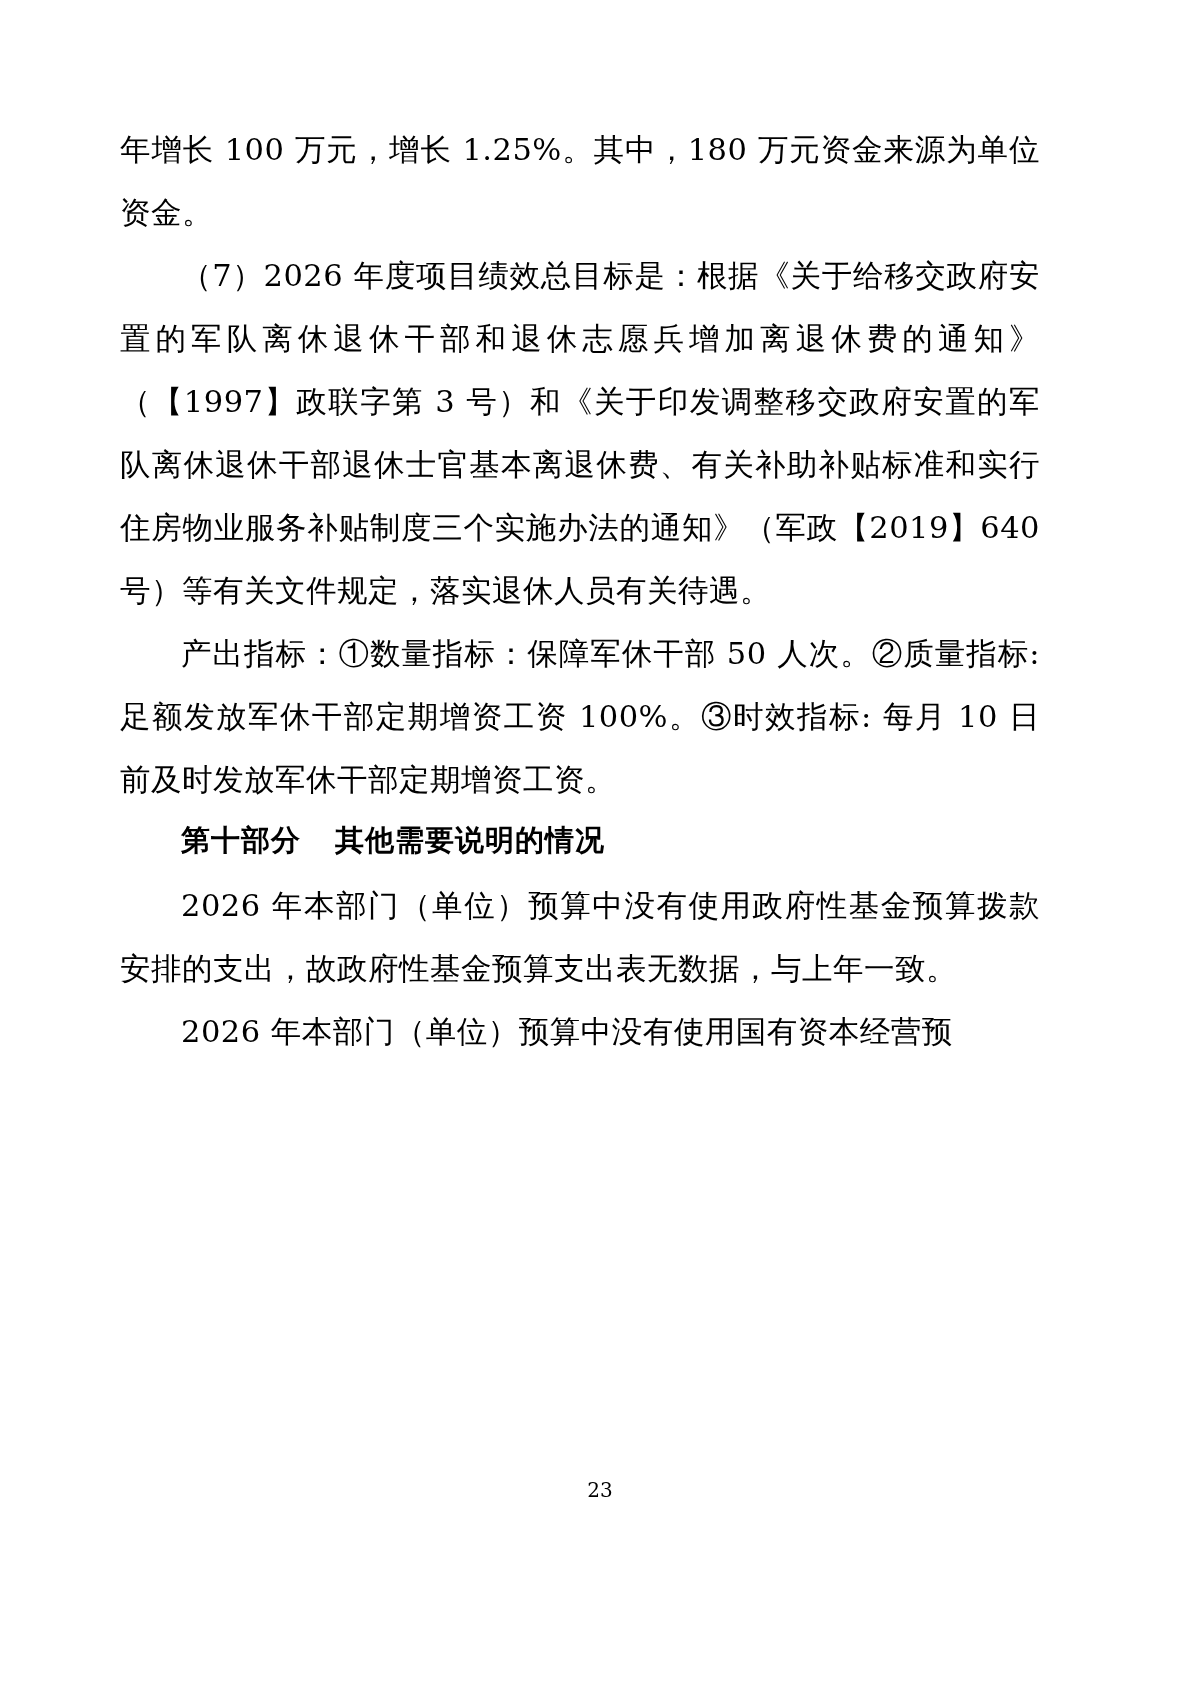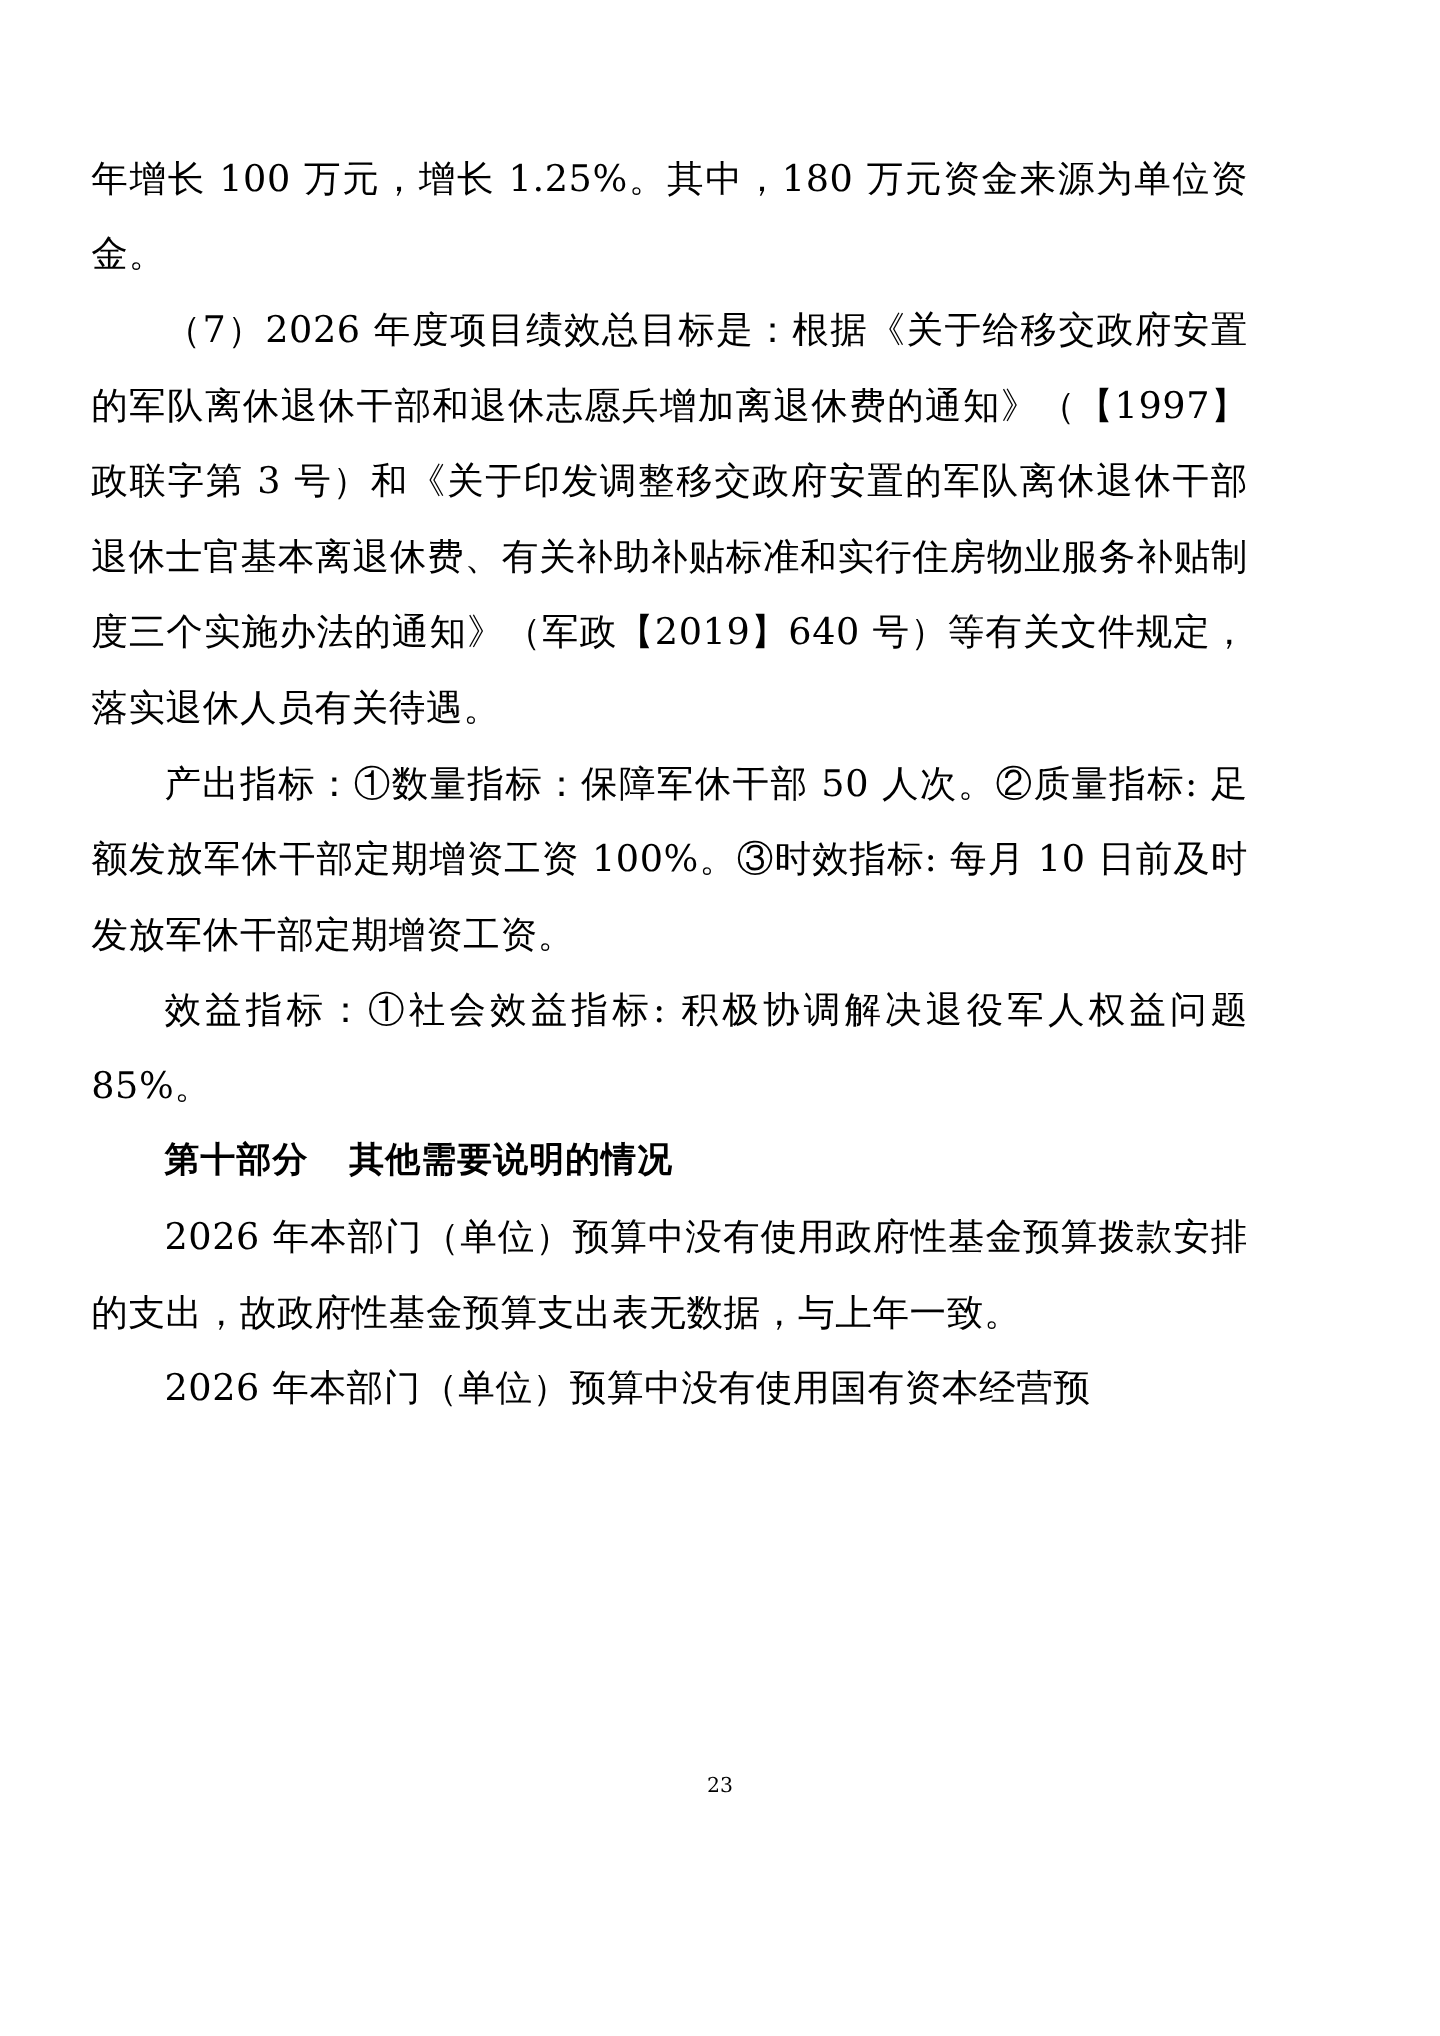--- a/index.html
+++ b/index.html
@@ -15,21 +15,21 @@
     position: relative;
     overflow: hidden;
   }
   .page {
     position: absolute;
     left: 0;
     top: 0;
     width: 1200px;
     height: 1697px;
     box-sizing: border-box;
-    padding: 118px 160px 0 76px;
+    padding: 118px 160px 0 120px;
   }
   .doc-body {
     font-size: 30.5px;
     line-height: 63px;
     text-align: justify;
     text-justify: inter-ideograph;
     letter-spacing: 0.5px;
   }
   p {
     margin: 0;
@@ -48,38 +48,37 @@
   .heading .gap {
     display: inline-block;
     width: 34px;
   }
   .page-number {
     position: absolute;
     left: 0;
     right: 0;
     top: 1478px;
     text-align: center;
-    font-size: 17px;
+    font-size: 20px;
     font-family: "DejaVu Serif", "Liberation Serif", serif;
     color: #000000;
   }
 </style>
 </head>
 <body>
 
 <div class="page">
   <div class="doc-body">
 
     <p class="flush">年增长 100 万元，增长 1.25%。其中，180 万元资金来源为单位资金。</p>
 
     <p class="indent">（7）2026 年度项目绩效总目标是：根据《关于给移交政府安置的军队离休退休干部和退休志愿兵增加离退休费的通知》（【1997】政联字第 3 号）和《关于印发调整移交政府安置的军队离休退休干部退休士官基本离退休费、有关补助补贴标准和实行住房物业服务补贴制度三个实施办法的通知》（军政【2019】640 号）等有关文件规定，落实退休人员有关待遇。</p>
 
     <p class="indent">产出指标：①数量指标：保障军休干部 50 人次。②质量指标: 足额发放军休干部定期增资工资 100%。③时效指标: 每月 10 日前及时发放军休干部定期增资工资。</p>
 
-    <p class="indent">效益指标：①社会效益指标: 积极协调解决退役军人权益问题 85%。</p>
 
 
     <p class="heading"><span>第十部分</span><span class="gap"></span><span>其他需要说明的情况</span></p>
 
 
     <p class="indent">2026 年本部门（单位）预算中没有使用政府性基金预算拨款安排的支出，故政府性基金预算支出表无数据，与上年一致。</p>
 
     <p class="indent">2026 年本部门（单位）预算中没有使用国有资本经营预</p>
 
   </div>

